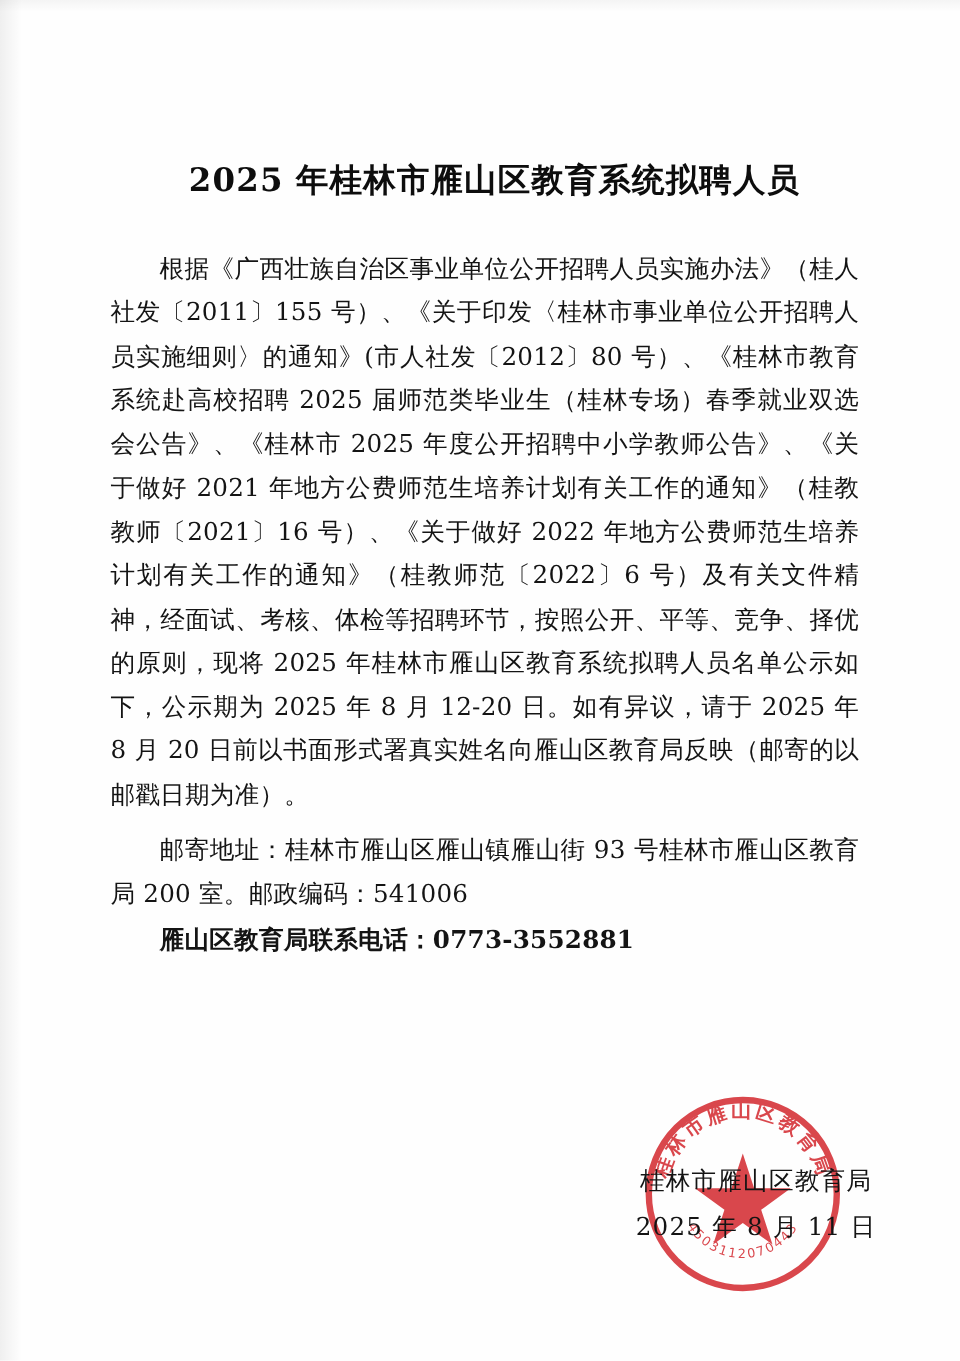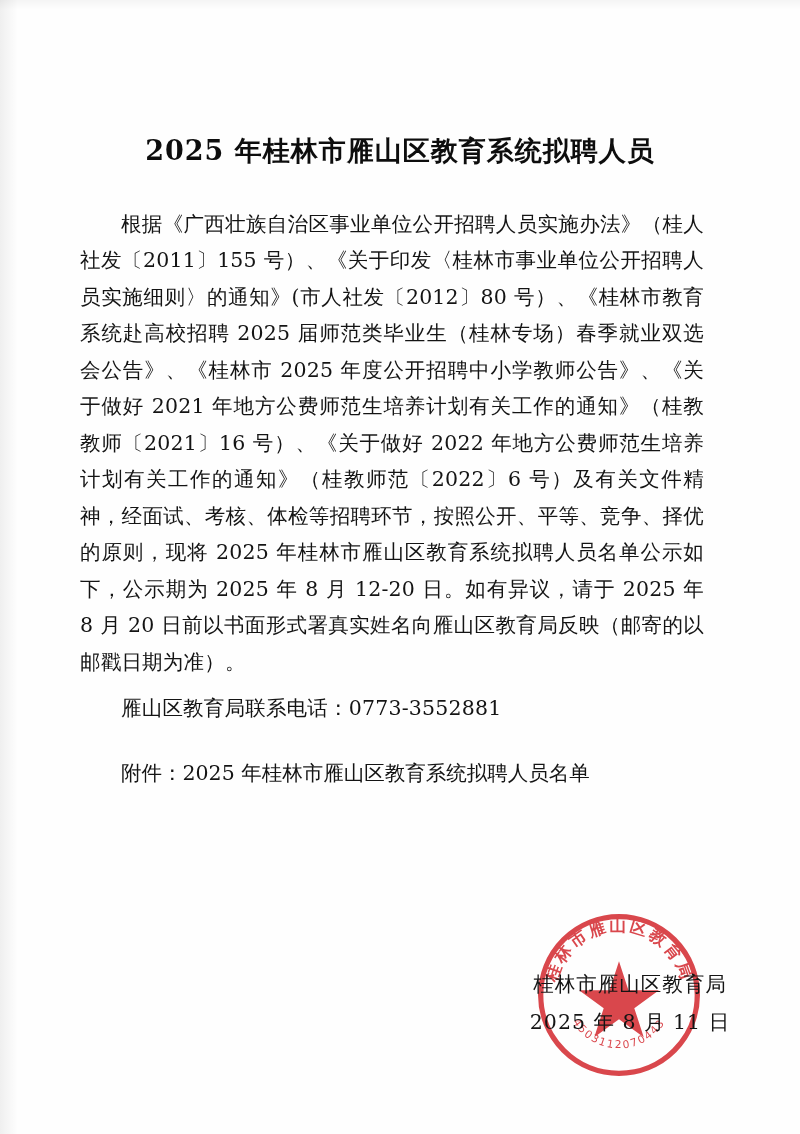--- a/index.html
+++ b/index.html
@@ -15,21 +15,21 @@
     color: #141414;
     overflow: hidden;
   }
   .page {
     position: absolute;
     inset: 0;
     background: #fefefe;
   }
   .doc {
     position: absolute;
-    left: 80px;
+    left: 92px;
     top: 0;
     width: 640px;
     height: 1134px;
   }
   .title {
     text-align: center;
     font-size: 27px;
     font-weight: bold;
     letter-spacing: 1px;
     line-height: 1.55;
@@ -117,24 +117,24 @@
 
   <div class="doc">
 
     <div class="title">
       <span>2025 年桂林市雁山区教育系统拟聘人员</span>
     </div>
 
     <div class="body-text">
       <p class="para">根据《广西壮族自治区事业单位公开招聘人员实施办法》（桂人社发〔2011〕155 号）、《关于印发〈桂林市事业单位公开招聘人员实施细则〉的通知》(市人社发〔2012〕80 号）、《桂林市教育系统赴高校招聘 2025 届师范类毕业生（桂林专场）春季就业双选会公告》、《桂林市 2025 年度公开招聘中小学教师公告》、《关于做好 2021 年地方公费师范生培养计划有关工作的通知》（桂教教师〔2021〕16 号）、《关于做好 2022 年地方公费师范生培养计划有关工作的通知》（桂教师范〔2022〕6 号）及有关文件精神，经面试、考核、体检等招聘环节，按照公开、平等、竞争、择优的原则，现将 2025 年桂林市雁山区教育系统拟聘人员名单公示如下，公示期为 2025 年 8 月 12-20 日。如有异议，请于 2025 年 8 月 20 日前以书面形式署真实姓名向雁山区教育局反映（邮寄的以邮戳日期为准）。</p>
       <div class="gap"></div>
+      <p class="para">邮寄地址：桂林市雁山区雁山镇雁山街 93 号桂林市雁山区教育局 200 室。邮政编码：541006</p>
       <p class="para">雁山区教育局联系电话：0773-3552881</p>
     </div>
 
-    <div class="attach">附件：2025 年桂林市雁山区教育系统拟聘人员名单</div>
 
   </div>
 
   <div class="seal">
     <svg viewBox="0 0 200 200" xmlns="http://www.w3.org/2000/svg">
       <defs>
         <path id="arcTop" d="M 28 100 A 72 72 0 0 1 172 100"></path>
         <path id="arcBottom" d="M 40 100 A 60 60 0 0 0 160 100"></path>
       </defs>
       <circle cx="100" cy="100" r="88" fill="none" stroke="#d21f26" stroke-width="6"></circle>

